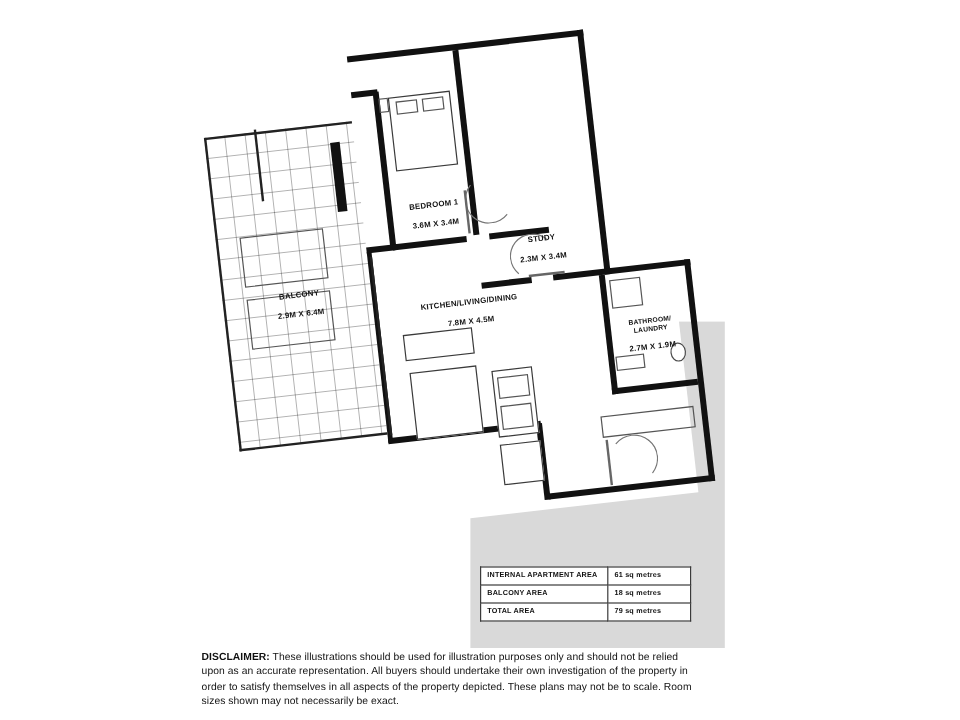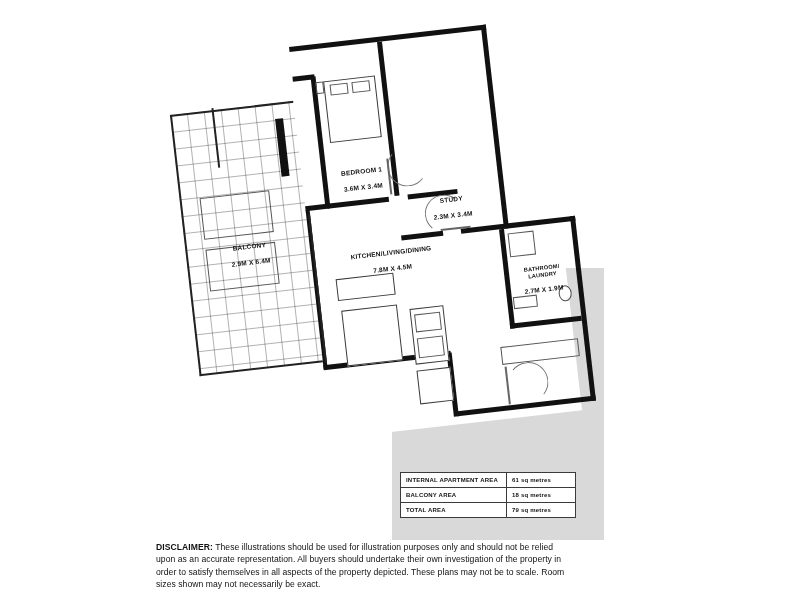--- a/index.html
+++ b/index.html
@@ -136,21 +136,21 @@
     text-align: left;
     font-weight: bold;
   }
   .area-table td.key {
     font-weight: bold;
   }
 
   
   .disclaimer {
     position: absolute;
-    left: 156px;
+    left: 168px;
     top: 541px;
     width: 418px;
     font-size: 8.6px;
     line-height: 12.4px;
     color: #111111;
     letter-spacing: 0.05px;
   }
   .disclaimer b { font-weight: bold; }
 </style>
 </head>

